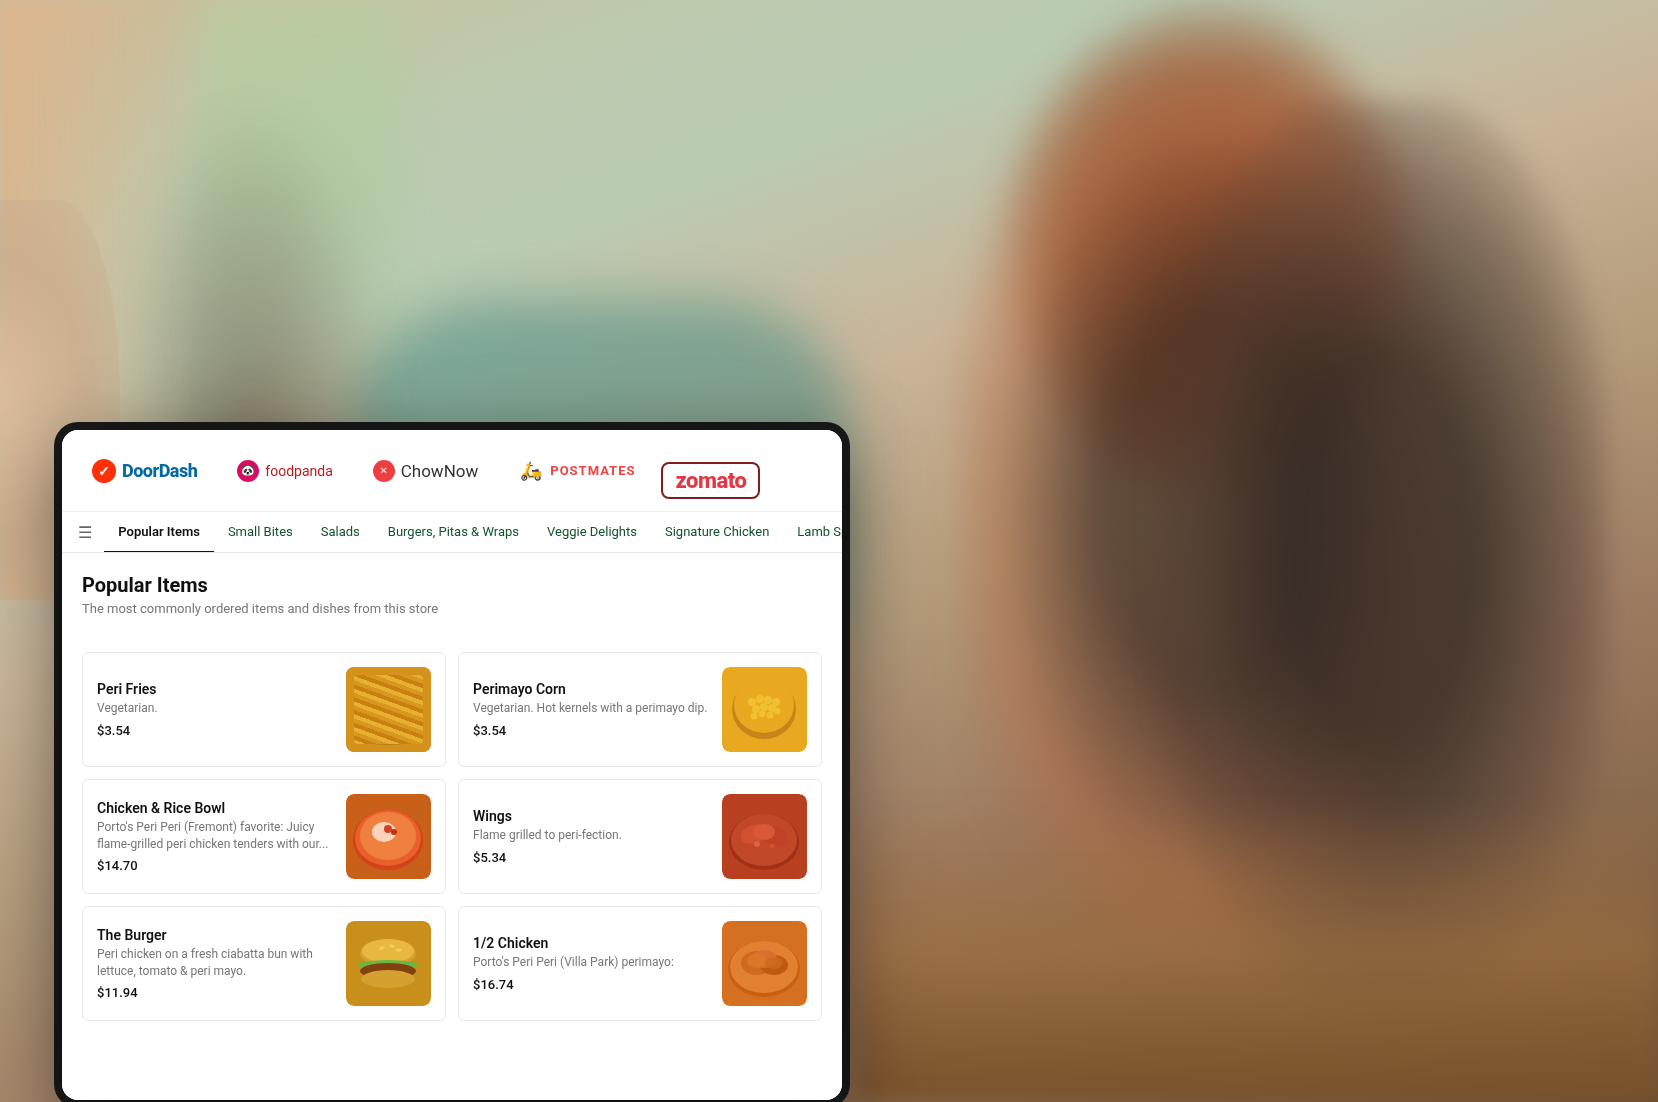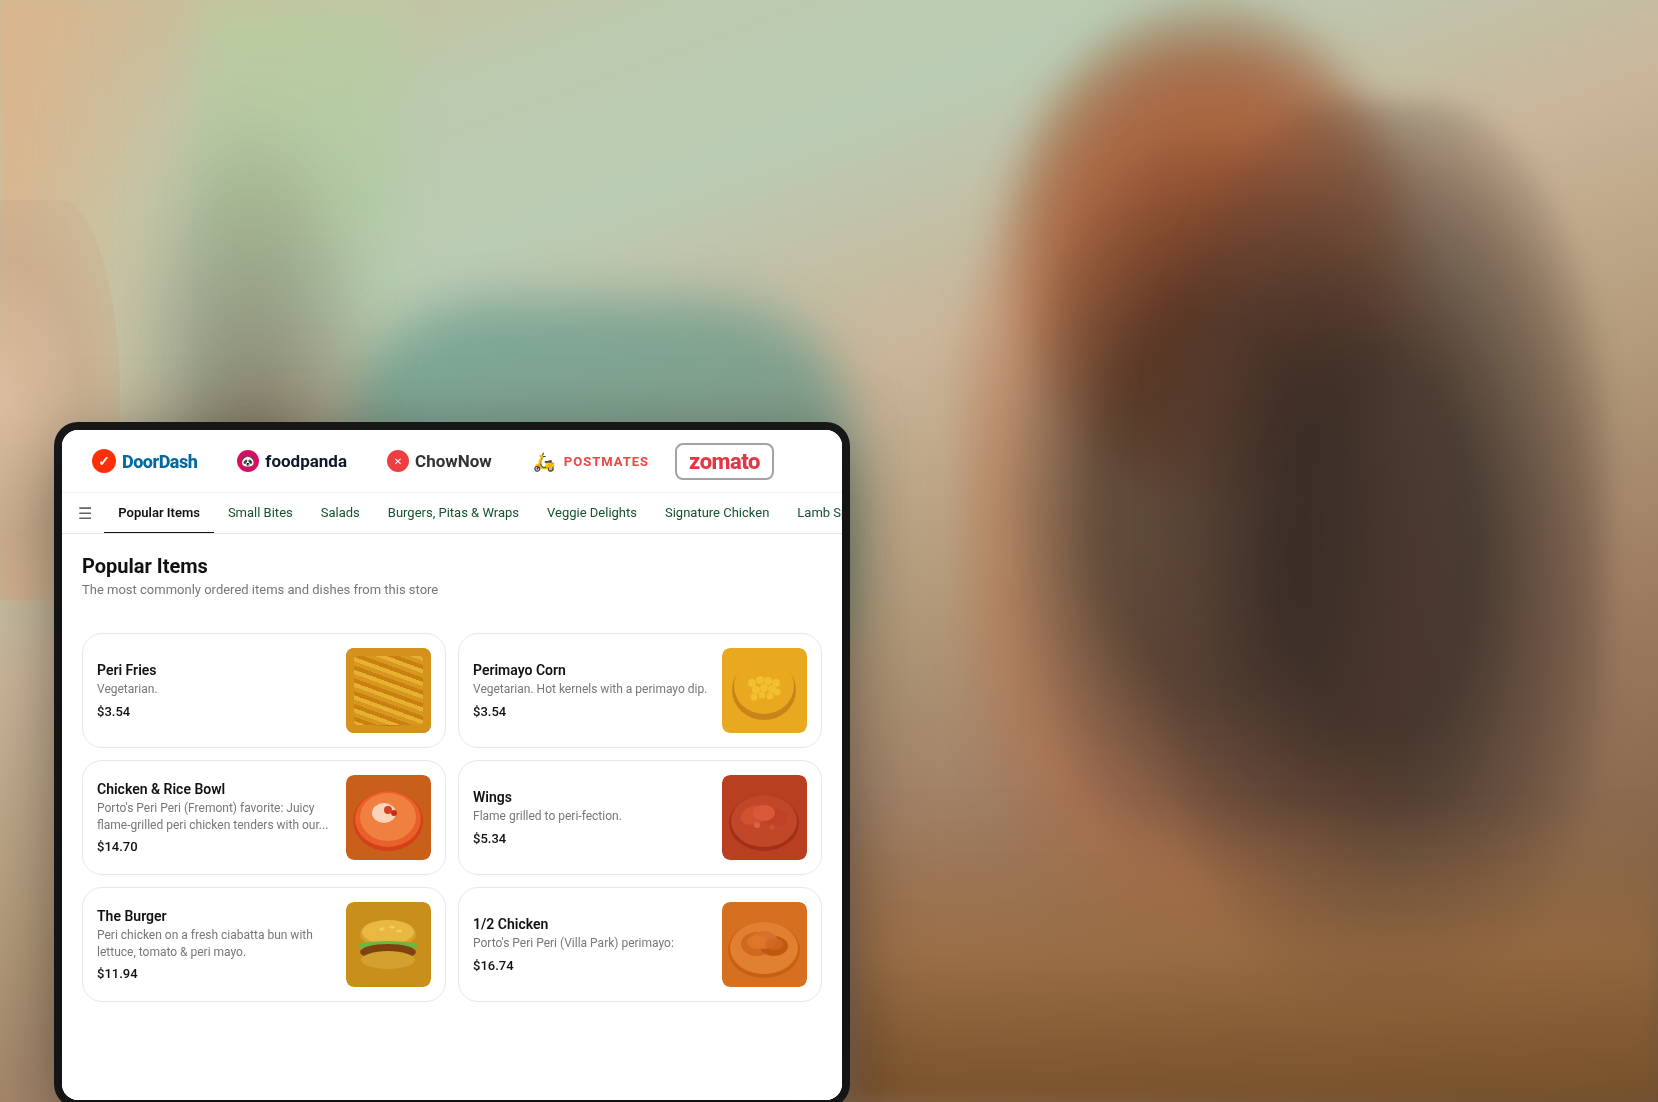--- a/index.html
+++ b/index.html
@@ -164,23 +164,23 @@
       background: #d70f64;
       border-radius: 50%;
       display: flex;
       align-items: center;
       justify-content: center;
       color: white;
       font-size: 11px;
     }
 
     .fp-text {
-      font-size: 17px;
-      font-weight: 700;
-      color: #0f172a;
+      font-size: 14px;
+      font-weight: 400;
+      color: #b91c1c;
     }
 
     .logo-chownow {
       display: flex;
       align-items: center;
       gap: 6px;
     }
 
     .cn-icon {
       width: 22px;
@@ -189,21 +189,21 @@
       border-radius: 50%;
       display: flex;
       align-items: center;
       justify-content: center;
       color: white;
       font-size: 10px;
     }
 
     .cn-text {
       font-size: 17px;
-      font-weight: 700;
+      font-weight: 400;
       color: #333;
     }
 
     .logo-postmates {
       display: flex;
       align-items: center;
       gap: 6px;
     }
 
     .pm-icon {
@@ -218,23 +218,24 @@
     .pm-text {
       font-size: 15px;
       font-weight: 700;
       color: #ef4444;
       letter-spacing: 1px;
       text-transform: uppercase;
       font-size: 13px;
     }
 
     .logo-zomato {
-      border: 2px solid #a3a3a3;
+      border: 2px solid #7f1d1d;
       border-radius: 8px;
       padding: 4px 12px;
+      margin-top: 20px;
     }
 
     .zm-text {
       font-size: 22px;
       font-weight: 800;
       color: #e23744;
       letter-spacing: -0.5px;
     }
 
     
@@ -297,21 +298,21 @@
       display: grid;
       grid-template-columns: 1fr 1fr;
       gap: 12px;
     }
 
     .menu-item {
       display: flex;
       align-items: center;
       background: #fff;
       border: 1px solid #e8e8e8;
-      border-radius: 20px;
+      border-radius: 6px;
       padding: 14px;
       gap: 12px;
       cursor: pointer;
       transition: box-shadow 0.2s;
     }
 
     .menu-item-info {
       flex: 1;
     }
 

